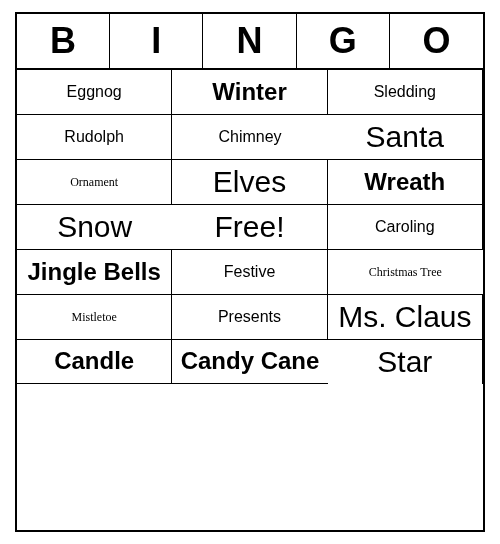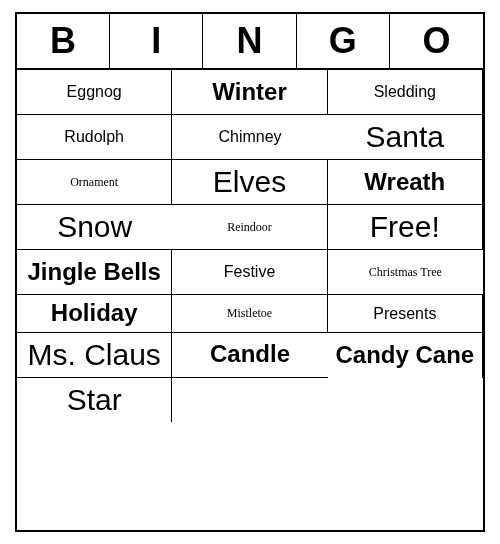--- a/index.html
+++ b/index.html
@@ -107,26 +107,25 @@
   <div class="bingo-cell size-medium">Eggnog</div>
       <div class="bingo-cell size-large">Winter</div>
       <div class="bingo-cell size-medium">Sledding</div>
       <div class="bingo-cell size-medium">Rudolph</div>
       <div class="bingo-cell size-medium">Chimney</div>
       <div class="bingo-cell size-xlarge">Santa</div>
       <div class="bingo-cell size-small">Ornament</div>
       <div class="bingo-cell size-xlarge">Elves</div>
       <div class="bingo-cell size-large">Wreath</div>
       <div class="bingo-cell size-xlarge">Snow</div>
-      <div class="bingo-cell size-small">Reindoor</div>
       <div class="bingo-cell size-xlarge">Free!</div>
+      <div class="bingo-cell size-medium">Caroling</div>
       <div class="bingo-cell size-large">Jingle Bells</div>
       <div class="bingo-cell size-medium">Festive</div>
       <div class="bingo-cell size-small">Christmas Tree</div>
-      <div class="bingo-cell size-large">Holiday</div>
       <div class="bingo-cell size-small">Mistletoe</div>
       <div class="bingo-cell size-medium">Presents</div>
       <div class="bingo-cell size-xlarge">Ms. Claus</div>
       <div class="bingo-cell size-large">Candle</div>
       <div class="bingo-cell size-large">Candy Cane</div>
       <div class="bingo-cell size-xlarge">Star</div>
     </div>
 </div>
 
 </body></html>

